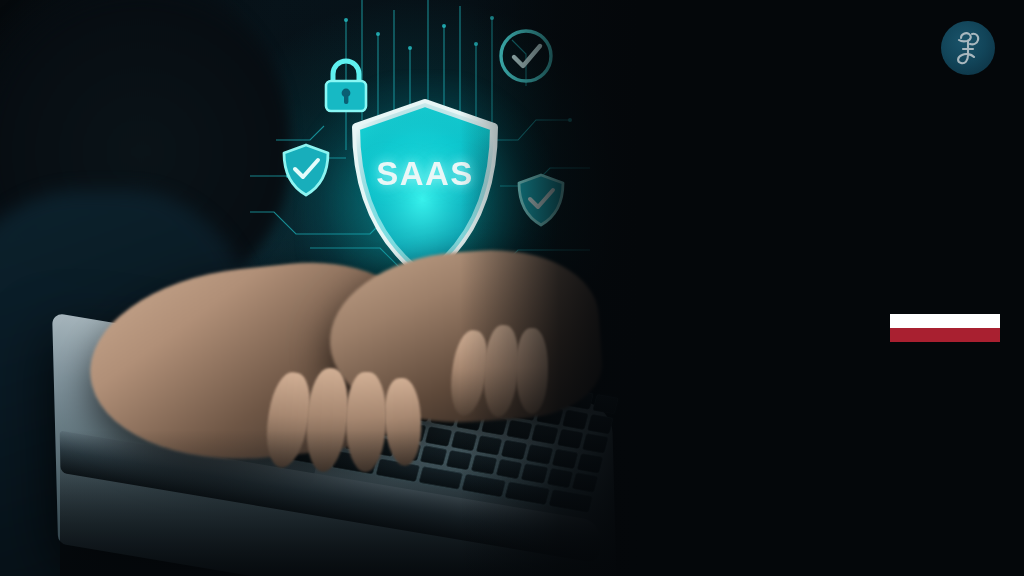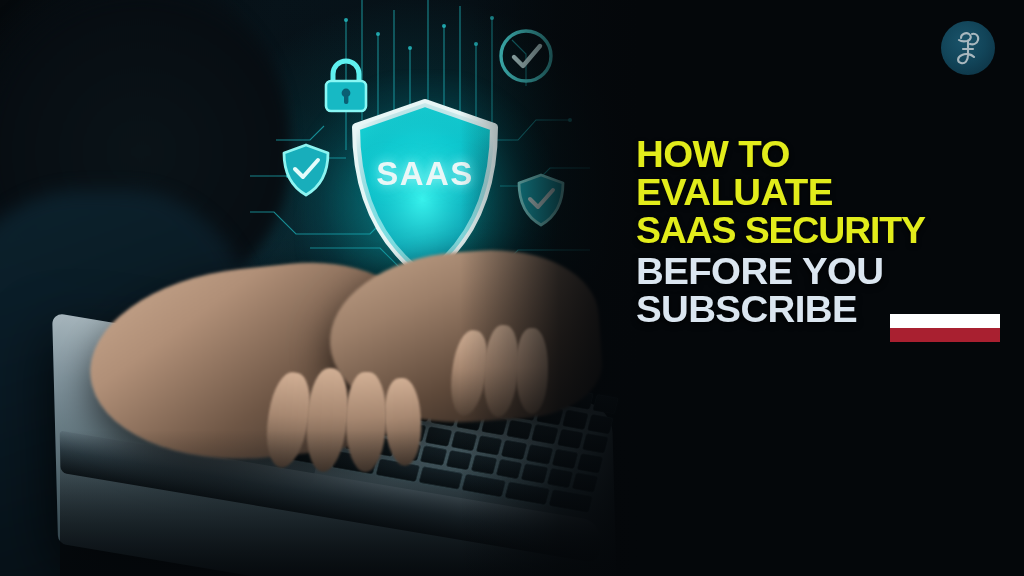--- a/index.html
+++ b/index.html
@@ -335,27 +335,20 @@
     <div class="finger f3"></div>
     <div class="finger f4"></div>
     <div class="finger f5"></div>
     <div class="finger f6"></div>
     <div class="finger f7"></div>
     <div class="hand-shade"></div>
 
     <div class="photo-fade"></div>
   </div>
 
-  <div class="titleblock">
-    <div class="tline accent">HOW TO</div>
-    <div class="tline accent">EVALUATE</div>
-    <div class="tline accent l3">SAAS SECURITY</div>
-    <div class="tline plain l4">BEFORE YOU</div>
-    <div class="tline plain">SUBSCRIBE</div>
-  </div>
 
   <div class="flagbar">
     <div class="flag-white"></div>
     <div class="flag-red"></div>
   </div>
 
   <div class="logo">
     <div class="logo-circle"></div>
     <svg width="54" height="54" viewBox="0 0 54 54" style="position:absolute;inset:0;">
       <g fill="none" stroke="#b9c4c9" stroke-width="2.1" stroke-linecap="round" stroke-linejoin="round" opacity="0.9">

